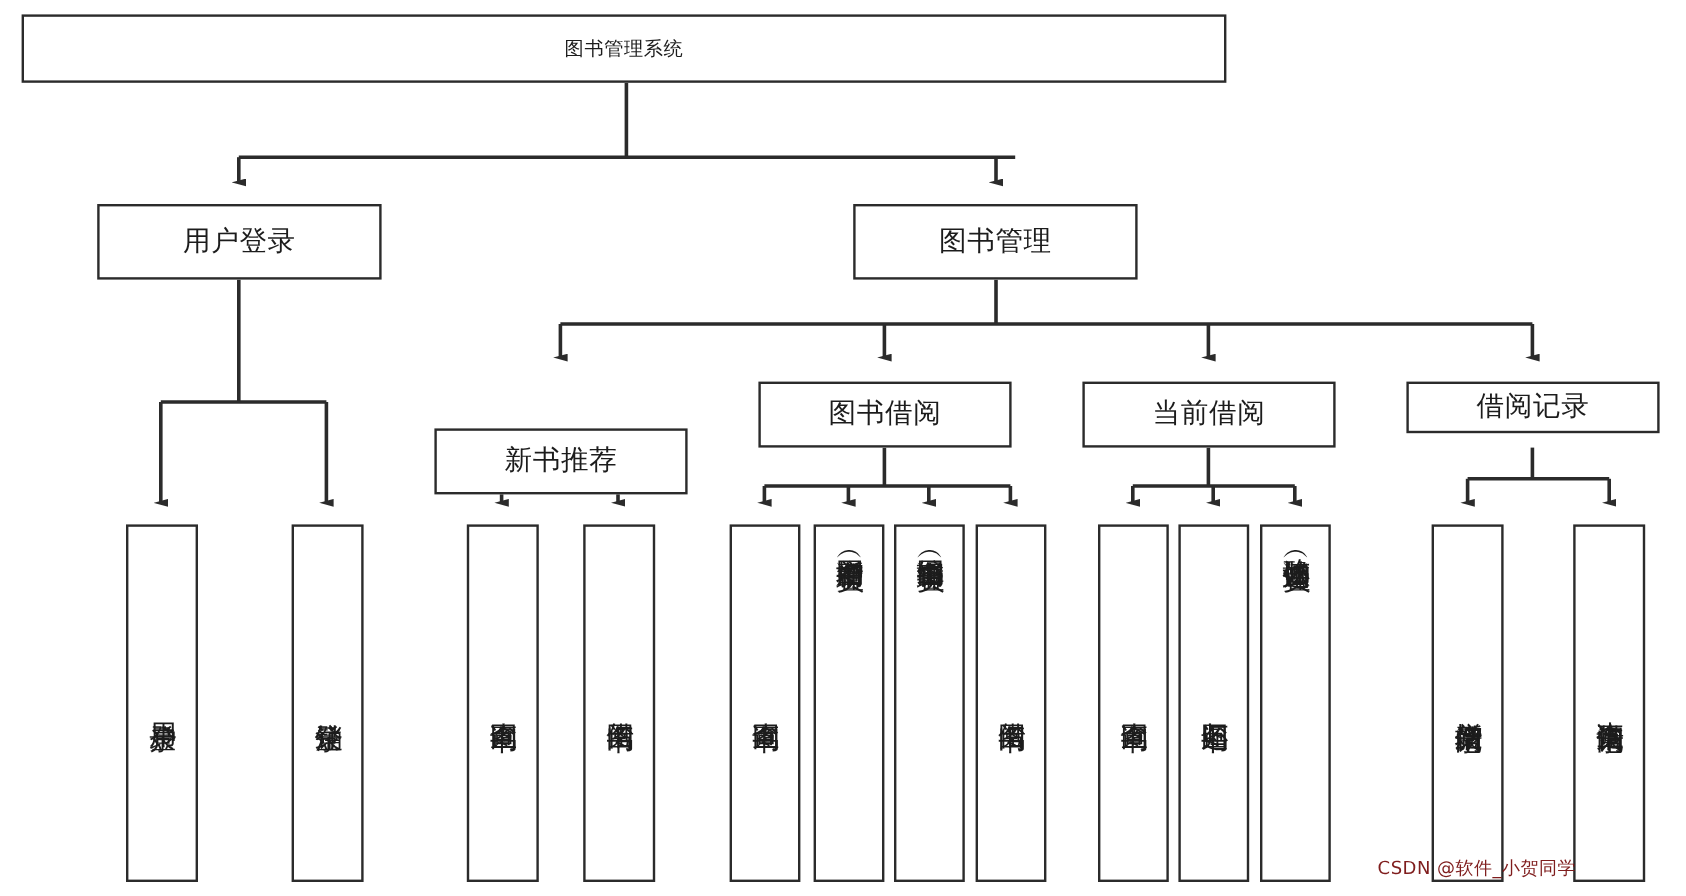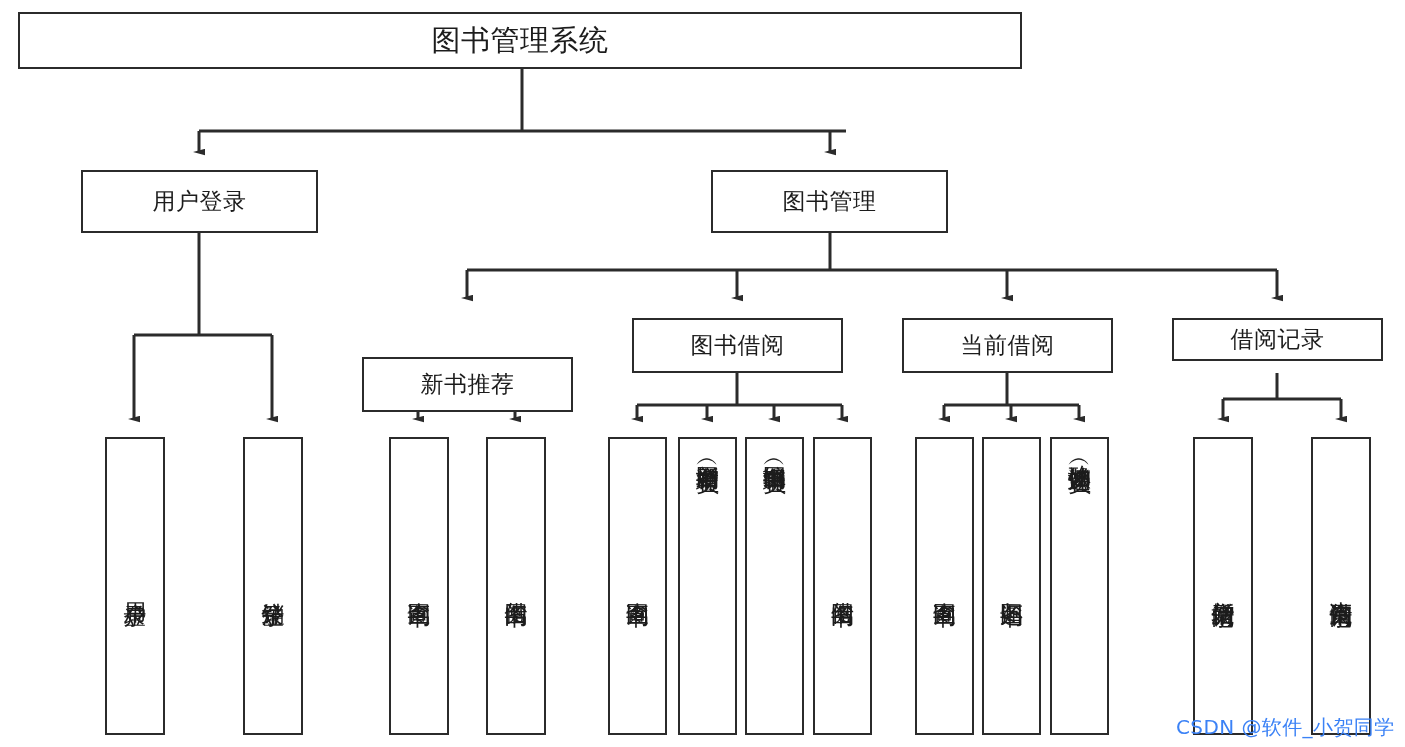--- a/index.html
+++ b/index.html
@@ -41,21 +41,21 @@
     text-align: center;
     line-height: 1.0;
     white-space: nowrap;
   }
   
   .node.horiz .node-label {
     font-size: 23px;
     letter-spacing: 0.5px;
   }
   .node.root .node-label {
-    font-size: 29px;
+    font-size: 16px;
   }
   
   .node.vert {
     align-items: flex-start;
     justify-content: center;
     padding-top: 8px;
   }
   .node.vert .node-label {
     writing-mode: vertical-rl;
     text-orientation: upright;
@@ -66,24 +66,24 @@
   .node.vert.mid .node-label {
     
     padding-top: 0;
   }
   .node.vert.centered {
     align-items: center;
     padding-top: 0;
   }
   .watermark {
     position: absolute;
-    color: #3b82f6;
-    font-size: 20px;
+    color: #7f1d1d;
+    font-size: 15px;
     white-space: nowrap;
-    left: 1176px;
+    left: 1148px;
     top: 714px;
     letter-spacing: 0.4px;
   }
 </style>
 </head>
 <body>
 
 <div id="diagram-root">
 
   <svg class="edges" viewBox="0 0 1405 747">

